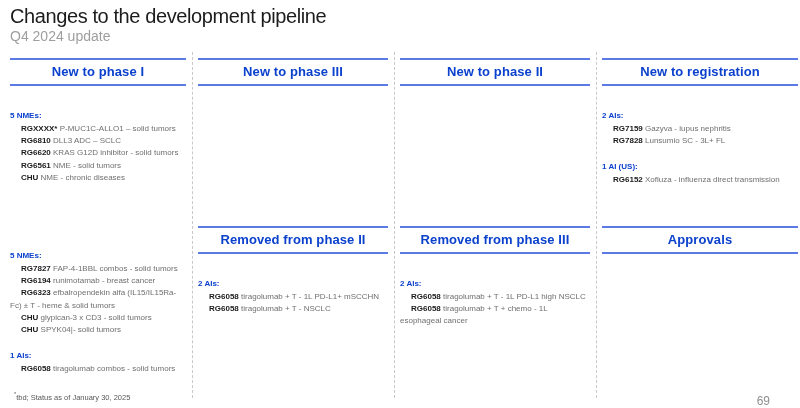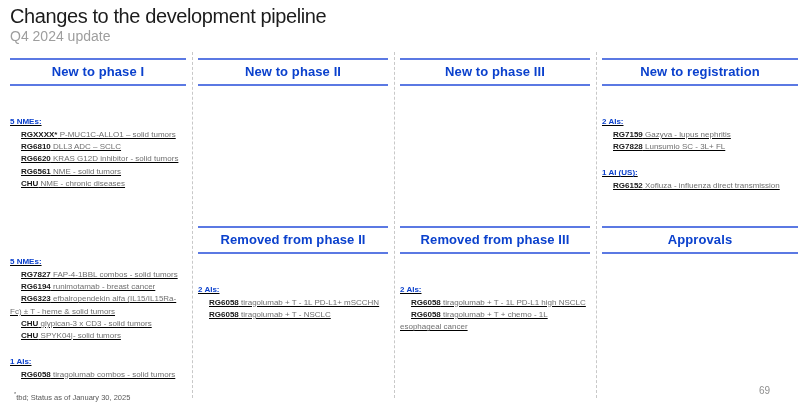--- a/index.html
+++ b/index.html
@@ -28,31 +28,31 @@
   }
   .divider.d1 { left:182px; }
   .divider.d2 { left:384px; }
   .divider.d3 { left:586px; }
   .cell { min-width:0; }
   .cell-header {
     border-top:2px solid #5b79e3; border-bottom:2px solid #5b79e3;
     color:#0b41cd; font-weight:bold; font-size:13px; text-align:center;
     padding:4px 0 5px 0; letter-spacing:0.1px;
   }
-  .cell-body { padding-top:30px; font-size:8px; line-height:12.3px;text-decoration:underline; }
+  .cell-body { padding-top:24px; font-size:8px; line-height:12.3px; }
   .group.gap { margin-top:14px; }
   .group-label { color:#0b41cd; font-weight:bold; }
   .item { color:#6f6f6f; }
   .item b { color:#1a1a1a; font-weight:bold;margin-left:11px; }
   .footnote {
     position:absolute; left:14px; bottom:7px; font-size:7.5px; color:#595959;
   }
   .footnote sup { font-size:5.5px; }
   .page-number {
-    position:absolute; right:30px; bottom:12px; font-size:10px; color:#8f8f8f;
+    position:absolute; right:30px; bottom:0; font-size:12px; color:#8f8f8f;
   }
 </style>
 </head>
 <body>
 
 <h1 class="page-title">Changes to the development pipeline</h1>
 <div class="page-subtitle">Q4 2024 update</div>
 
 <div class="board">
   <div class="divider d1"></div>
@@ -65,25 +65,25 @@
           <div class="group-label">5 NMEs:</div>
           <div class="item"><b>RGXXXX*</b> P-MUC1C-ALLO1 – solid tumors</div>
           <div class="item"><b>RG6810</b> DLL3 ADC – SCLC</div>
           <div class="item"><b>RG6620</b> KRAS G12D inhibitor - solid tumors</div>
           <div class="item"><b>RG6561</b> NME - solid tumors</div>
           <div class="item"><b>CHU</b> NME - chronic diseases</div>
         </div>
       </div>
     </section>
     <section class="cell">
-      <div class="cell-header">New to phase II</div>
+      <div class="cell-header">New to phase III</div>
       <div class="cell-body"></div>
     </section>
     <section class="cell">
-      <div class="cell-header">New to phase III</div>
+      <div class="cell-header">New to phase II</div>
       <div class="cell-body"></div>
     </section>
     <section class="cell">
       <div class="cell-header">New to registration</div>
       <div class="cell-body">
         <div class="group">
           <div class="group-label">2 AIs:</div>
           <div class="item"><b>RG7159</b> Gazyva - lupus nephritis</div>
           <div class="item"><b>RG7828</b> Lunsumio SC - 3L+ FL</div>
         </div>

